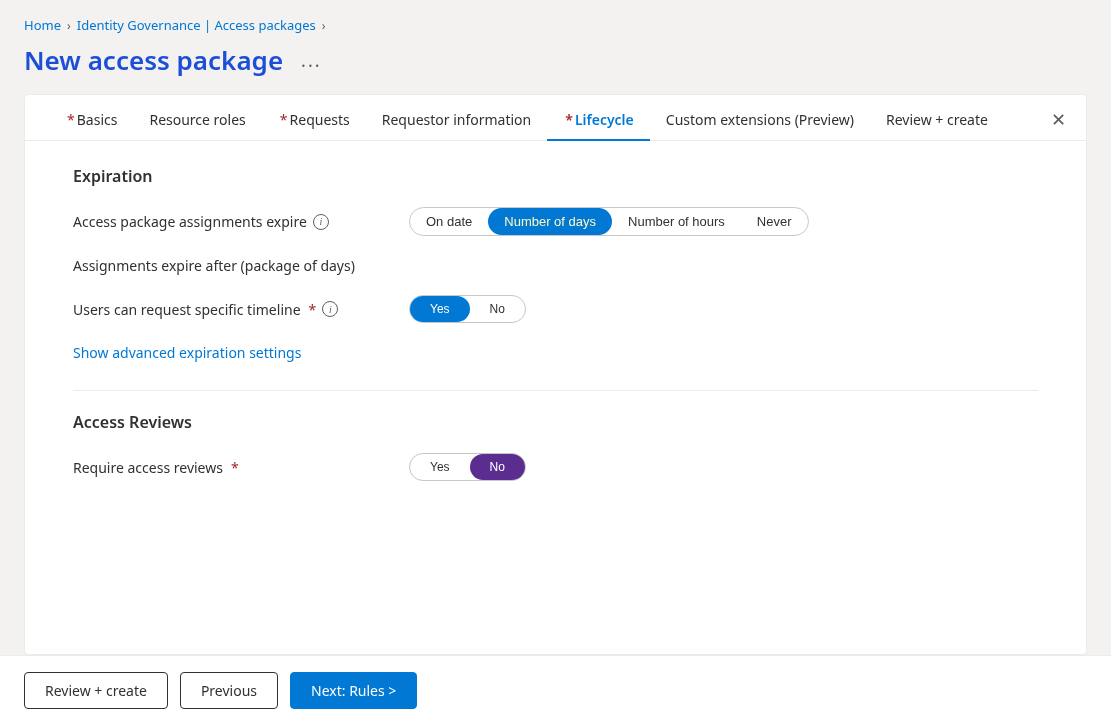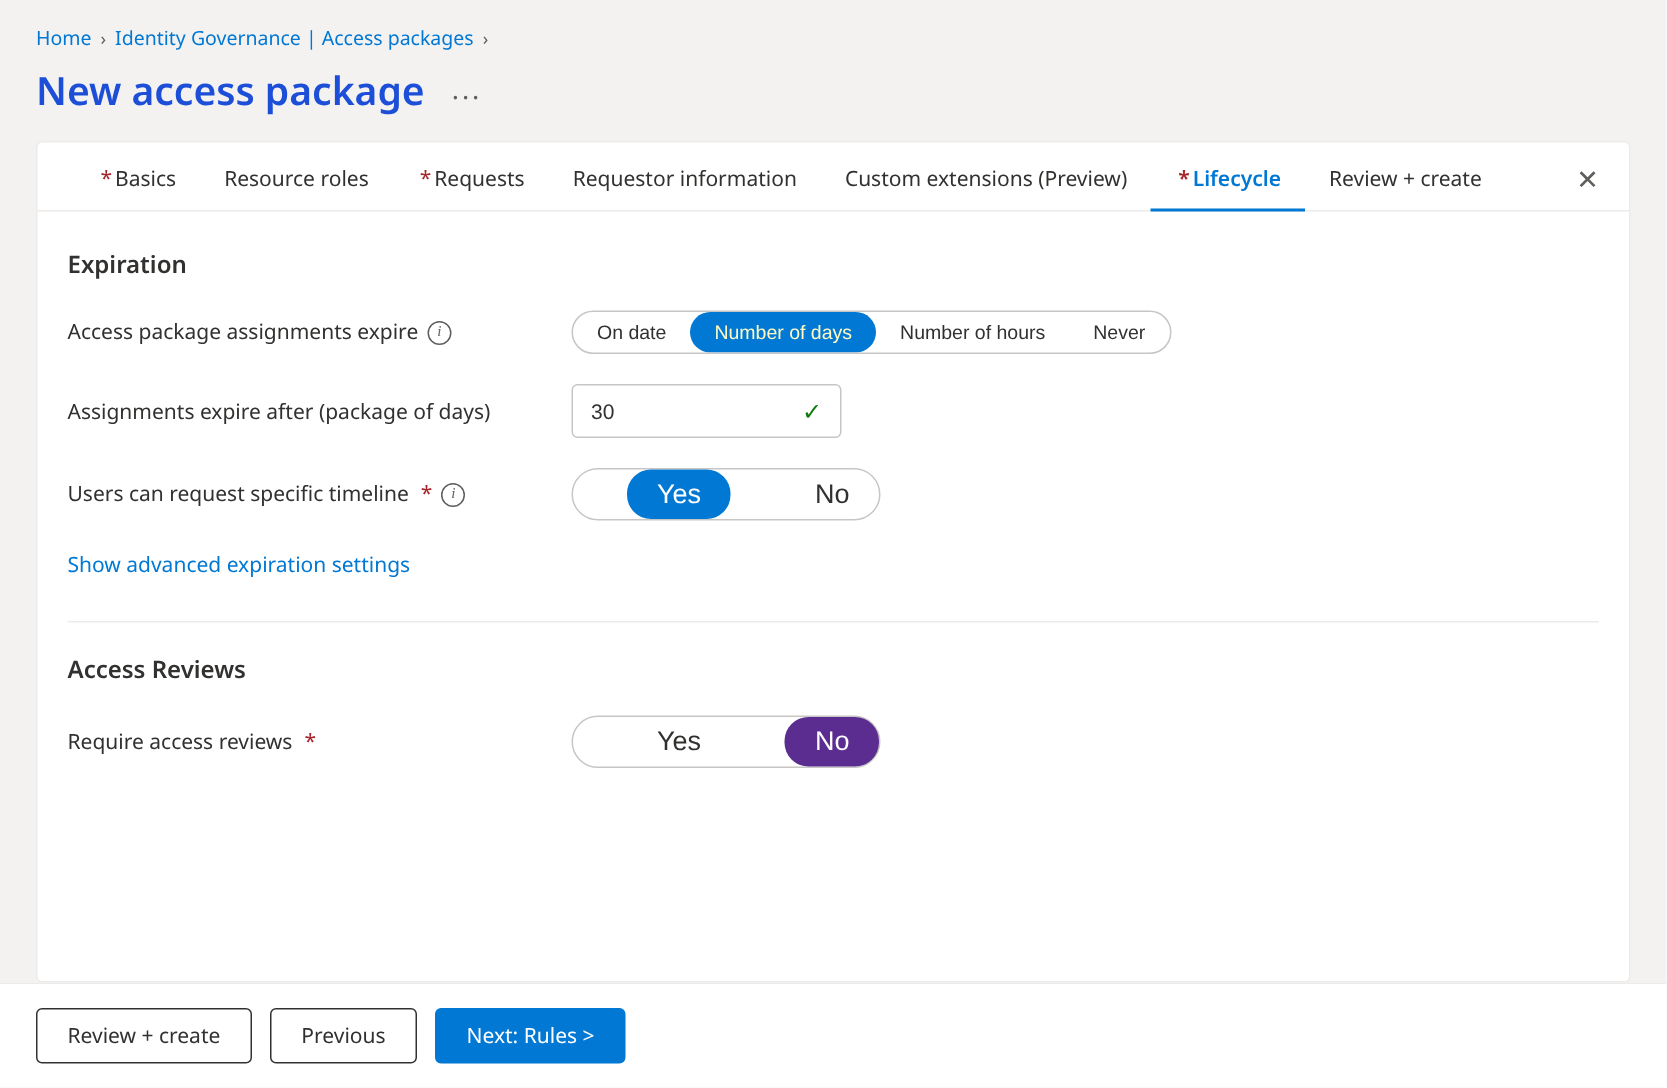--- a/index.html
+++ b/index.html
@@ -99,21 +99,21 @@
     .tab.active {
       color: #0078d4;
       border-bottom: 2px solid #0078d4;
       font-weight: 600;
     }
     .tab .required-star {
       color: #a4262c;
       margin-right: 2px;
     }
     .form-area {
-      padding: 24px 20px;
+      padding: 24px 48px;
       flex: 1;
       overflow-y: auto;
     }
     .section-title {
       font-size: 16px;
       font-weight: 600;
       color: #323130;
       margin-bottom: 20px;
     }
     .form-row {
@@ -171,29 +171,28 @@
     .toggle-group {
       display: flex;
       border: 1px solid #c8c6c4;
       border-radius: 20px;
       overflow: visible;
       background: #fff;
       position: relative;
     }
     .toggle-option {
       padding: 6px 20px;
-      font-size: 18px;
+      font-size: 12px;
       cursor: pointer;
       border: none;
       background: transparent;
       color: #323130;
       border-radius: 16px;
       z-index: 1;
       position: relative;
-      margin-left: 36px;
     }
     .toggle-option.active-yes {
       background: #0078d4;
       color: #fff;
     }
     .toggle-option.active-no {
       background: #5c2d91;
       color: #fff;
     }
     
@@ -285,25 +284,25 @@
         </div>
         <div class="tab">
           <span>Resource roles</span>
         </div>
         <div class="tab">
           <span class="required-star">*</span><span>Requests</span>
         </div>
         <div class="tab">
           <span>Requestor information</span>
         </div>
-        <div class="tab">
-          <span>Custom extensions (Preview)</span>
-        </div>
         <div class="tab active">
           <span class="required-star">*</span><span>Lifecycle</span>
+        </div>
+        <div class="tab">
+          <span>Custom extensions (Preview)</span>
         </div>
         <div class="tab">
           <span>Review + create</span>
         </div>
       </div>
 
       <div class="form-area">
         
         <div class="section-title">Expiration</div>
 
@@ -318,24 +317,20 @@
             <button class="seg-option active">Number of days</button>
             <button class="seg-option">Number of hours</button>
             <button class="seg-option">Never</button>
           </div>
         </div>
 
         
         <div class="form-row">
           <div class="form-label">
             <span>Assignments expire after (package of days)</span>
-          </div>
-          <div class="days-input-container">
-            <input class="days-input" type="text" value="30" style="">
-            <span class="check-icon">✓</span>
           </div>
         </div>
 
         
         <div class="form-row">
           <div class="form-label">
             <span>Users can request specific timeline</span>
             <span class="required-star">*</span>
             <span class="info-icon">i</span>
           </div>

